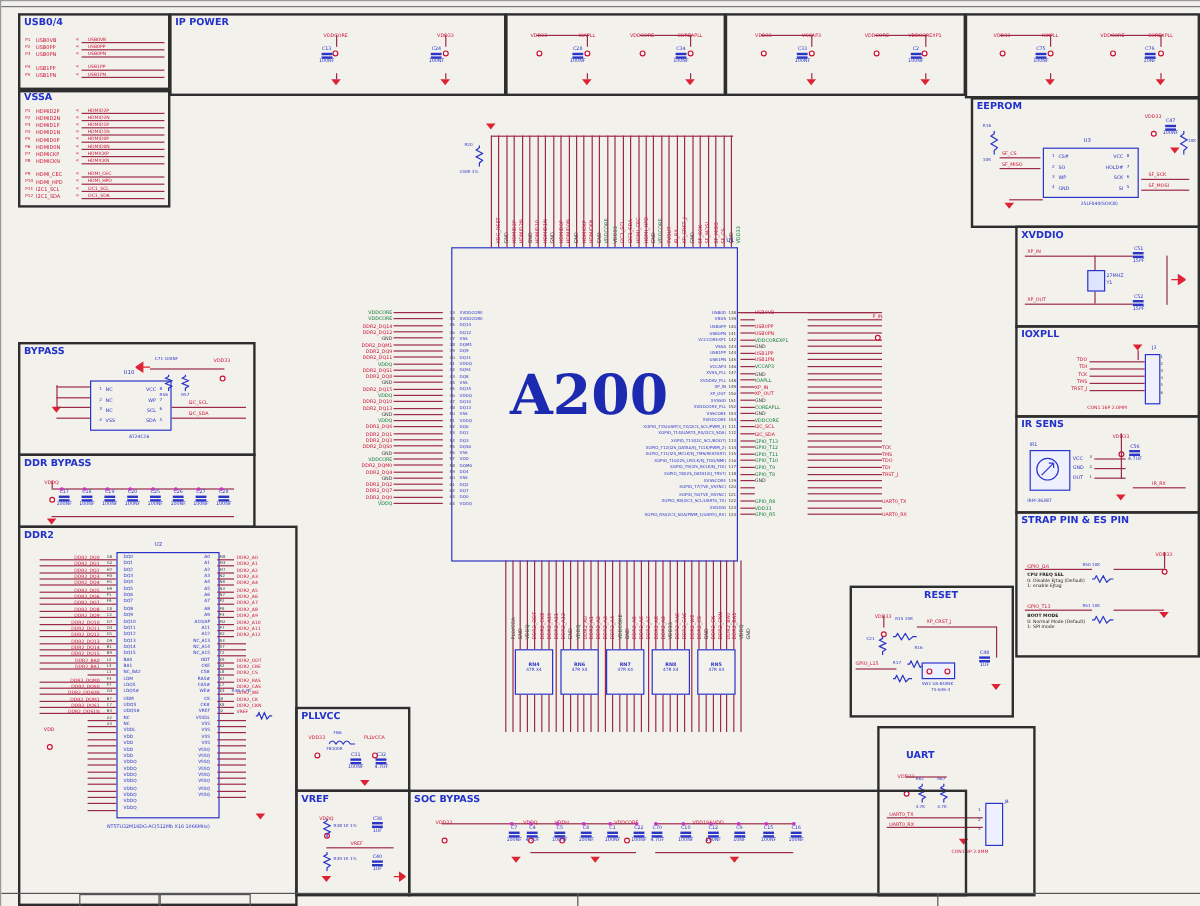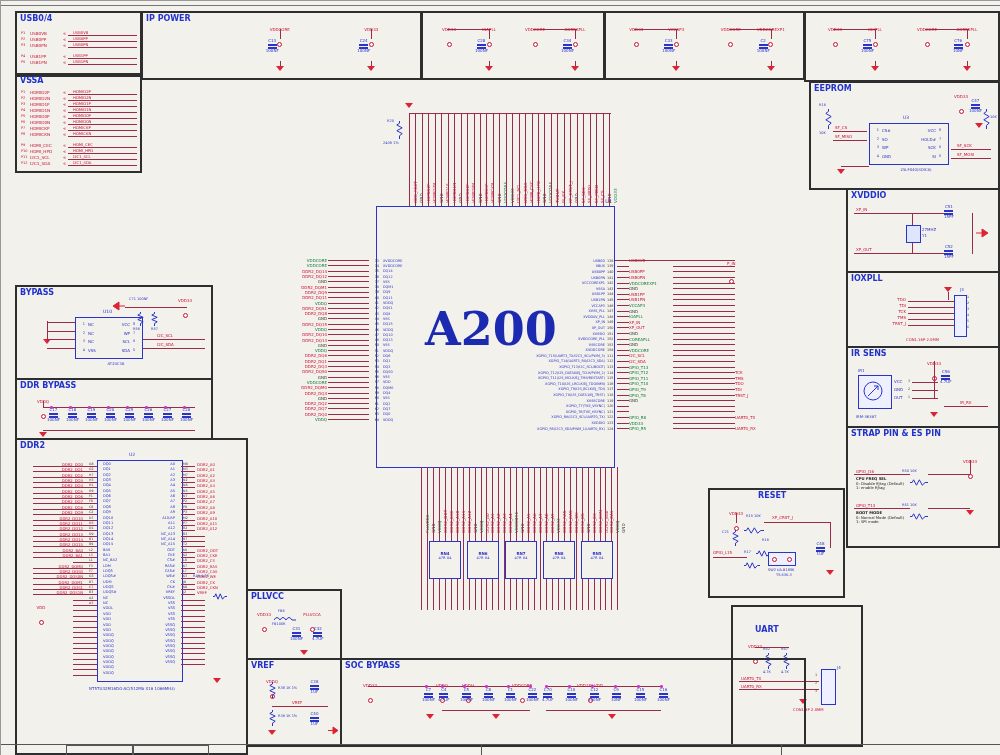--- a/index.html
+++ b/index.html
@@ -523,21 +523,21 @@
         <div style="position:absolute;left:62px;top:77px"><svg width="18" height="7">
             <path d="M0 3.5 L2.16 3.5 3.6 0.8 6.4799999999999995 6.2 9.36 0.8 12.24 6.2 15.12 3.5 18 3.5" stroke="#2a35c8" fill="none" stroke-width="1"></path>
           </svg></div>
         <span class="wireh" style="left:80px;top:80px;width:42px"></span>
         <i class="gnd" style="position:absolute;left:118px;top:82px"></i>
         <div class="note" style="position:absolute;left:8px;top:83px"><b>BOOT MODE</b><br>0: Normal Mode (Default)<br>1: SPI mode</div>
       </div>
   </div>
 
   <div class="blk" id="b-reset" style="left:707px;top:487px;width:133px;height:106px">
-    <div class="btitle" style="left:48px">RESET</div>
+    <div class="btitle" style="left:60px">RESET</div>
     <div id="reset-c" style="position:absolute;inset:0">
         <span style="position:absolute;left:4px;top:12px;width:44px;text-align:center;line-height:1"><span class="r t4">VDD33</span><br><i class="ring"></i></span>
         <span class="wirev" style="left:26px;top:23px;height:10px"></span>
         <span class="b t35" style="position:absolute;left:36px;top:24px">R15 10K</span>
         <div style="position:absolute;left:34px;top:29px"><svg width="20" height="7">
             <path d="M0 3.5 L2.4 3.5 4 0.8 7.199999999999999 6.2 10.4 0.8 13.600000000000001 6.2 16.8 3.5 20 3.5" stroke="#2a35c8" fill="none" stroke-width="1"></path>
           </svg></div>
         <span class="r t4" style="position:absolute;left:62px;top:25px">XP_CRST_J</span>
         <span class="wireh" style="left:54px;top:32px;width:66px"></span>
         <span class="wirev" style="left:120px;top:32px;height:26px"></span>

